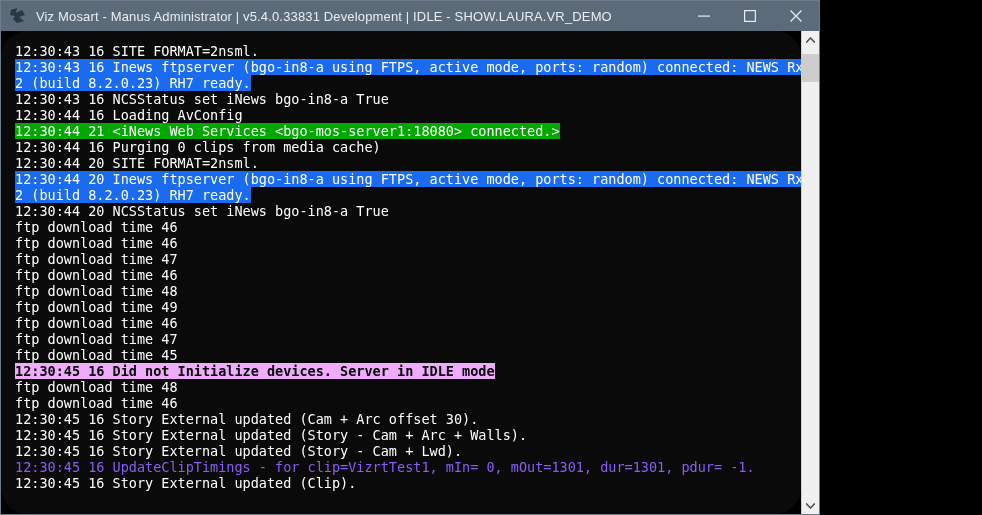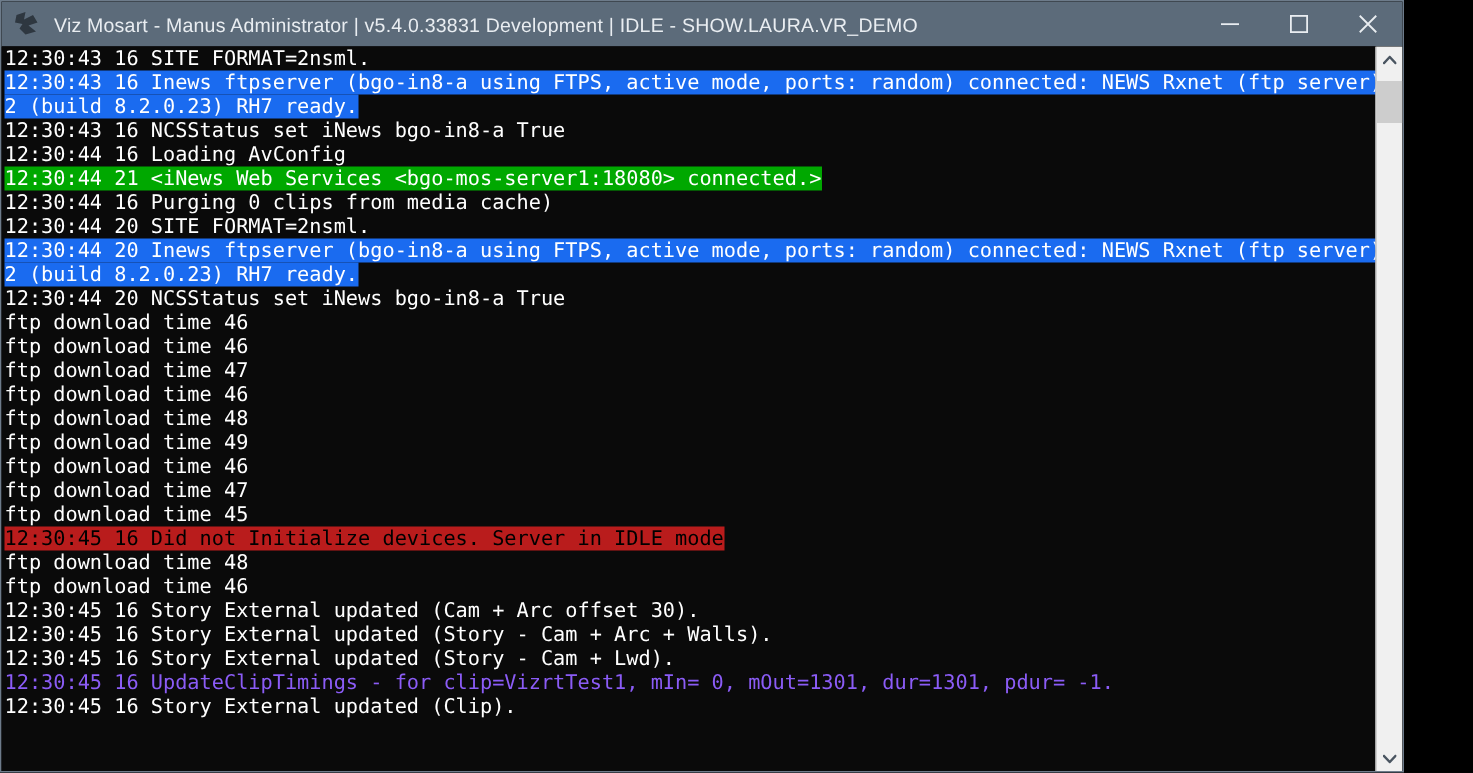--- a/index.html
+++ b/index.html
@@ -9,21 +9,21 @@
     background: #000;
   }
   body {
     width: 982px;
     height: 515px;
     overflow: hidden;
     font-family: "DejaVu Sans Mono", "Liberation Mono", monospace;
   }
 
   .window {
-    width: 936px;
+    width: 820px;
     height: 515px;
     box-sizing: border-box;
     border: 1px solid #6d7b8a;
     background: #000000;
     display: flex;
     flex-direction: column;
     position: relative;
     overflow: hidden;
   }
 
@@ -73,22 +73,23 @@
     flex: 1 1 auto;
     display: flex;
     background: #000000;
     overflow: hidden;
     position: relative;
   }
   .log {
     flex: 1 1 auto;
     background: #0a0a0a;
     overflow: hidden;
-    padding: 0;
-    position: relative;
+    padding: 12px;
+    position: relative;
+    border-radius: 26px;
   }
   .log-line {
     font-family: "DejaVu Sans Mono", "Liberation Mono", monospace;
     font-size: 13.5px;
     line-height: 16px;
     height: 16px;
     white-space: pre;
     color: #ffffff;
     padding-left: 2px;
     letter-spacing: 0px;
@@ -102,22 +103,23 @@
   .hl-blue {
     background: #1a6bf0;
     color: #ffffff;
   }
   .hl-green {
     background: #00a800;
     color: #ffffff;
     text-align: center;
   }
   .hl-yellow {
-    background: #b91c1c;
+    background: #f0abfc;
     color: #000000;
+    font-weight: bold;
   }
 
   
   .scrollbar {
     width: 17px;
     min-width: 17px;
     background: #f0f0f0;
     border-left: 1px solid #cfcfcf;
     display: flex;
     flex-direction: column;

